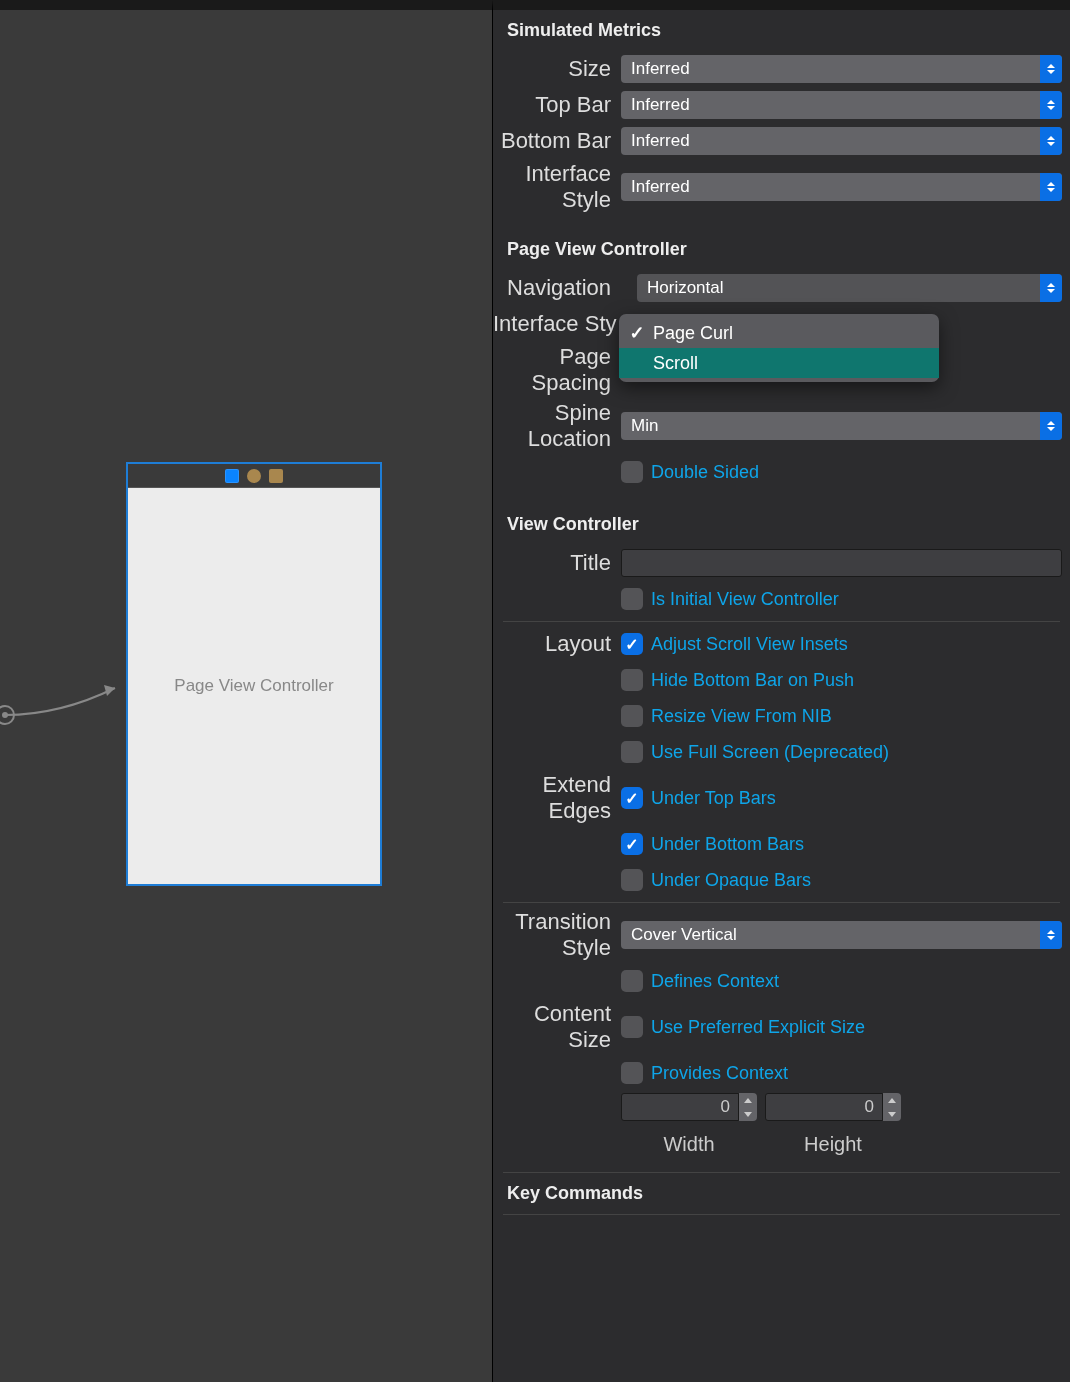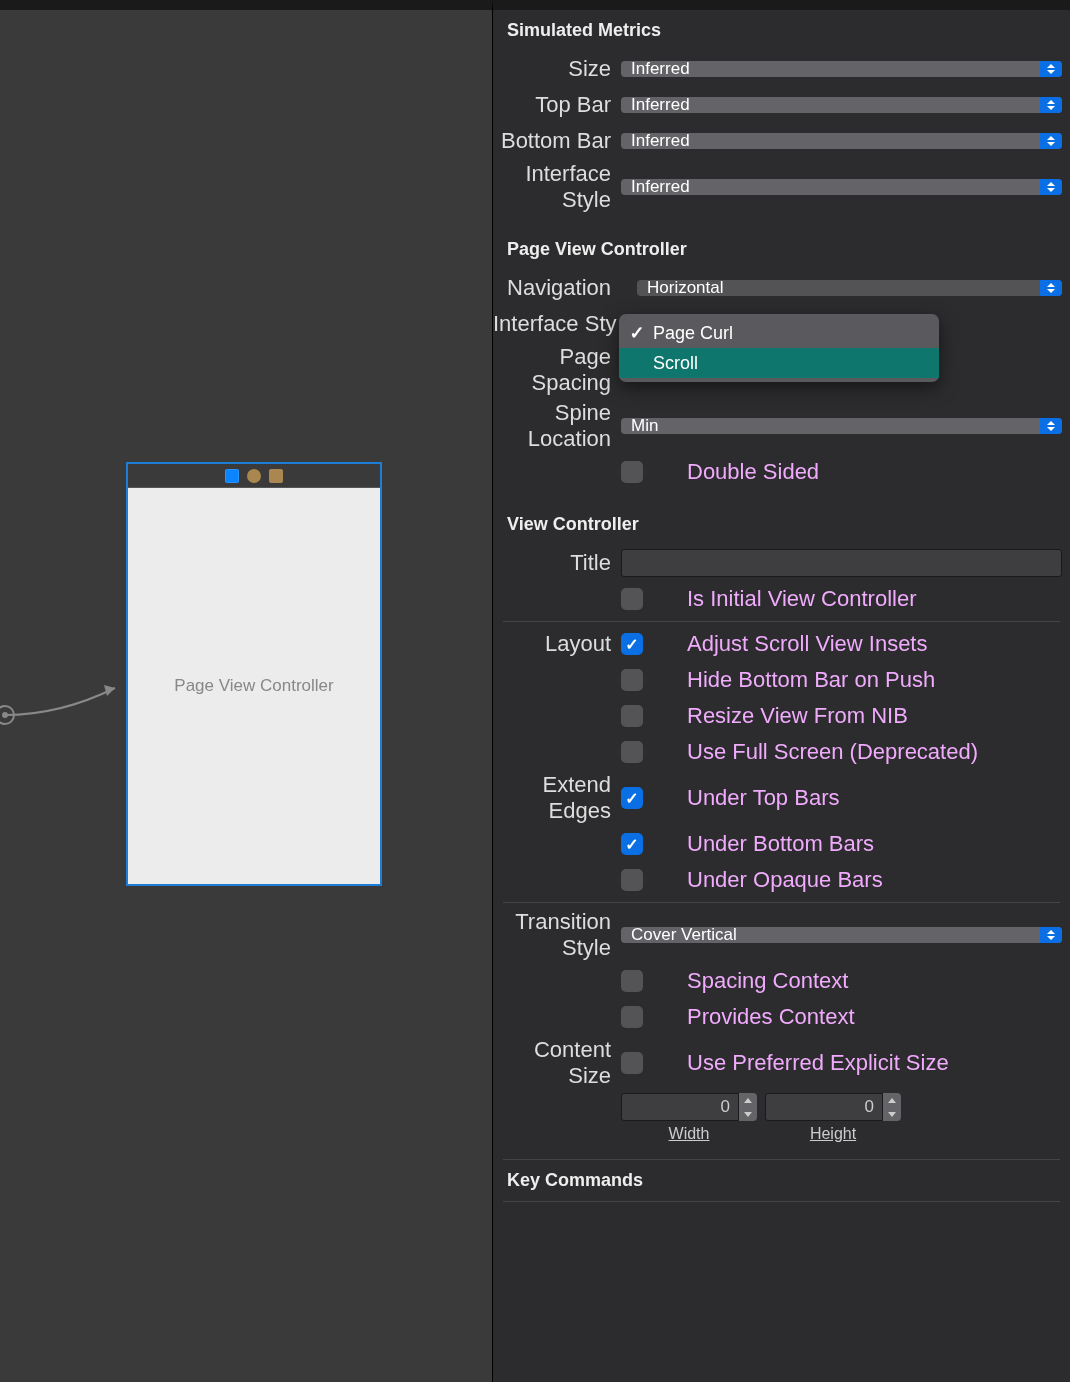--- a/index.html
+++ b/index.html
@@ -86,21 +86,21 @@
     flex:1;
     display:flex;
     align-items:center;
     gap:8px;
   }
   .popup {
     flex:1;
     background: #646468;
     border:none;
     border-radius:4px;
-    height:16px;
+    height:28px;
     position:relative;
     display:flex; align-items:center;
     padding:0 28px 0 10px;
     color:#fff; font-size:17px;
     cursor:pointer;
   }
   .popup.dim { background:#535356;margin-left:16px; }
   .popup .chevrons {
     position:absolute; right:0; top:0; bottom:0; width:22px;
     background:#0a6fe5;
@@ -119,40 +119,40 @@
   }
   .checkbox {
     width:22px; height:22px; border-radius:5px; background:#545457;
     display:inline-flex; align-items:center; justify-content:center;
     cursor:pointer; flex-shrink:0;
   }
   .checkbox.checked { background:#0a6fe5; }
   .checkbox.checked::after {
     content:"✓"; color:#fff; font-size:16px; font-weight:bold;
   }
-  .check-label { font-size:22px; color:#f0abfc; cursor:pointer;margin-left:36px; }
+  .check-label { font-size:18px; color:#0ea5e9; cursor:pointer; }
   .divider { height:1px; background:#444; margin:4px 10px; }
   .stepper-row { display:flex; gap:14px; align-items:flex-start; }
   .stepper-group { display:flex; flex-direction:column; align-items:center; }
   .stepper {
     display:flex; align-items:center;
   }
   .stepper input {
     width:118px; height:28px; background:#3e3e41; border:1px solid #1a1a1a;
     border-radius:3px 0 0 3px; color:#ccc; text-align:right; padding:0 8px;
     font-size:17px;
   }
   .stepper .btns {
     width:18px; height:28px; background:#646468; border-radius:0 4px 4px 0;
     display:flex; flex-direction:column;
   }
   .stepper .btns div { flex:1; display:flex; align-items:center; justify-content:center; cursor:pointer;}
   .stepper .btns .up::before {content:"";border-left:4px solid transparent;border-right:4px solid transparent;border-bottom:5px solid #ccc;}
   .stepper .btns .dn::before {content:"";border-left:4px solid transparent;border-right:4px solid transparent;border-top:5px solid #ccc;}
-  .stepper-caption { font-size:16px; color:#ccc; margin-top:4px;text-decoration:underline;}
+  .stepper-caption { font-size:20px; color:#ccc; margin-top:12px;}
   
   .menu {
     position:absolute;
     background:#5a5a5e;
     border-radius:7px;
     box-shadow: 0 6px 18px rgba(0,0,0,0.5);
     padding:4px 0;
     z-index:100;
     width:320px;
   }
@@ -344,37 +344,37 @@
       <div class="popup">
         <span>Cover Vertical</span>
         <span class="chevrons"></span>
       </div>
     </div>
   </div>
   <div class="row">
       <div class="label"></div>
       <div class="control-area">
     <span class="checkbox"></span>
-    <span class="check-label">Spacing Context</span>
-  </div>
-    </div>
-  <div class="row">
-      <div class="label"></div>
-      <div class="control-area">
-    <span class="checkbox"></span>
-    <span class="check-label">Provides Context</span>
+    <span class="check-label">Defines Context</span>
   </div>
     </div>
   <div class="row">
     <div class="label">Content Size</div>
     <div class="control-area">
       <span class="checkbox"></span>
       <span class="check-label">Use Preferred Explicit Size</span>
     </div>
   </div>
+  <div class="row">
+      <div class="label"></div>
+      <div class="control-area">
+    <span class="checkbox"></span>
+    <span class="check-label">Provides Context</span>
+  </div>
+    </div>
   <div class="row">
     <div class="label"></div>
     <div class="control-area stepper-row">
       <div class="stepper-group">
         <div class="stepper">
           <input value="0" style="">
           <div class="btns">
               <div class="up"></div>
               <div class="dn"></div>
             </div>

